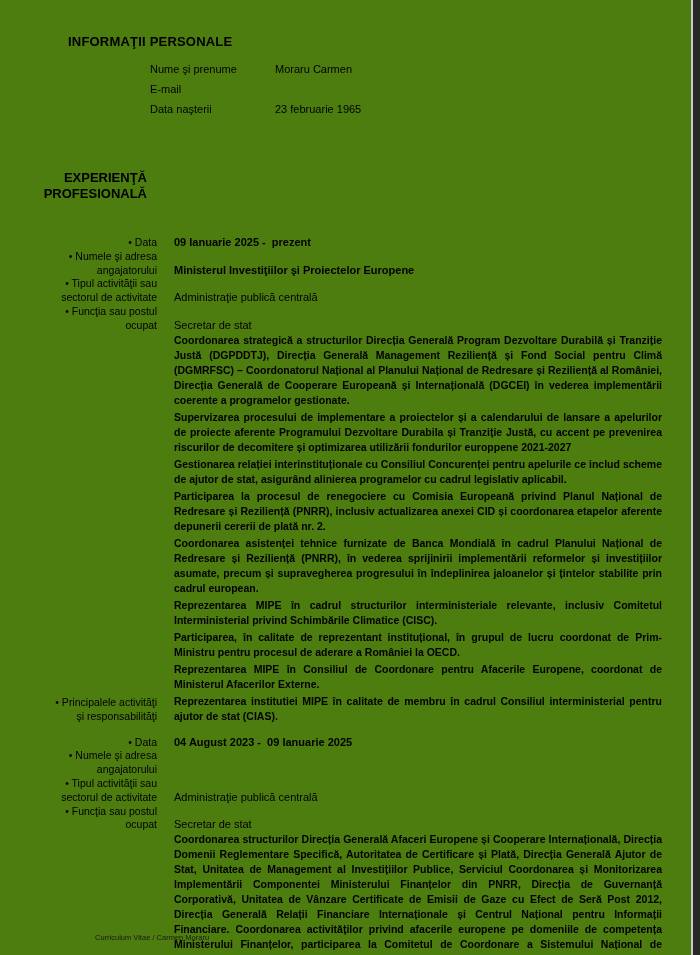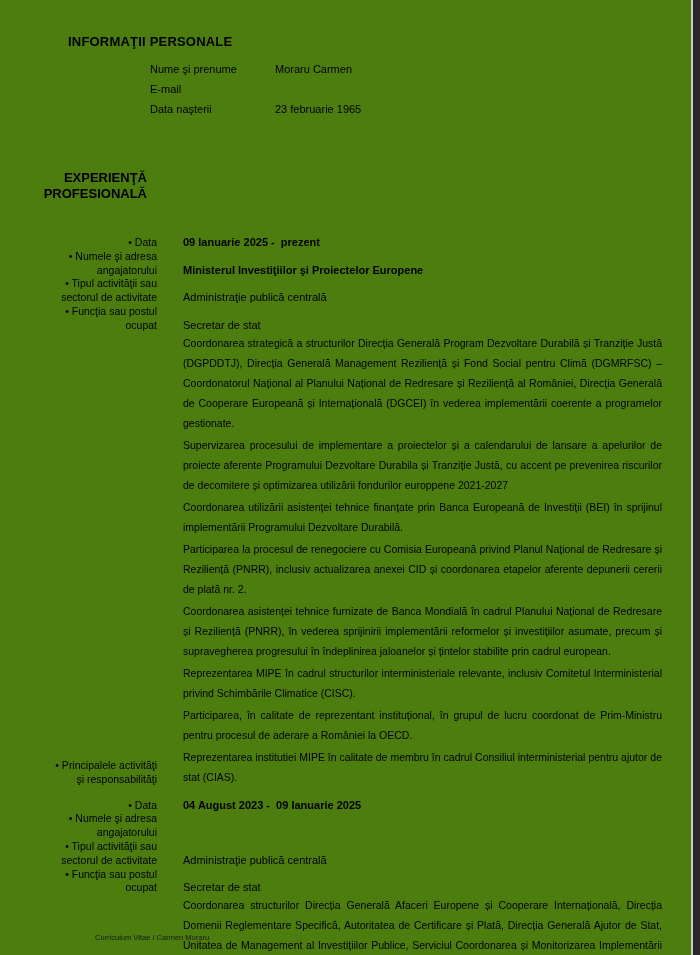--- a/index.html
+++ b/index.html
@@ -52,32 +52,33 @@
   .entry + .entry { margin-top: 12px; }
   .e-row { display: flex; align-items: flex-end; }
   .e-lbl {
     width: 157px;
     flex-shrink: 0;
     text-align: right;
     font-size: 10.5px;
     line-height: 13.8px;
   }
   .e-val {
-    margin-left: 26px;
+    margin-left: 17px;
     width: 488px;
     font-size: 11px;
     line-height: 13.8px;
   }
   .bold { font-weight: bold; }
   .date-val { white-space: pre-wrap; }
   .paras { font-size: 10.5px; }
   .paras p {
     margin: 0;
     text-align: justify;
-    line-height: 20px;
+    line-height: 15px;
+    font-weight: bold;
   }
   .paras p + p { margin-top: 2px; }
   .footer {
     position: absolute;
     left: 95px; top: 933px;
     font-size: 7.5px;
     color: #1a1a1a;
   }
 </style>
 </head>
@@ -138,25 +139,26 @@
         <div class="e-val">Secretar de stat</div>
       </div>
       <div class="e-row">
         <div class="e-lbl">
           <div>• Principalele activităţi</div>
           <div>şi responsabilităţi</div>
         </div>
         <div class="e-val paras">
           <p>Coordonarea strategică a structurilor Direcția Generală Program Dezvoltare Durabilă și Tranziție Justă (DGPDDTJ), Direcția Generală Management Reziliență și Fond Social pentru Climă (DGMRFSC) – Coordonatorul Național al Planului Național de Redresare și Reziliență al României, Direcția Generală de Cooperare Europeană și Internațională (DGCEI) în vederea implementării coerente a programelor gestionate.</p>
           <p>Supervizarea procesului de implementare a proiectelor și a calendarului de lansare a apelurilor de proiecte aferente Programului Dezvoltare Durabila și Tranziție Justă, cu accent pe prevenirea riscurilor de decomitere și optimizarea utilizării fondurilor europpene 2021-2027</p>
-          <p>Coordonarea utilizării asistenței tehnice finanțate prin Banca Europeană de Investiții (BEI) în sprijinul implementării Programului Dezvoltare Durabilă.</p>
+          <p>Gestionarea relației interinstituționale cu Consiliul Concurenței pentru apelurile ce includ scheme de ajutor de stat, asigurând alinierea programelor cu cadrul legislativ aplicabil.</p>
           <p>Participarea la procesul de renegociere cu Comisia Europeană privind Planul Național de Redresare și Reziliență (PNRR), inclusiv actualizarea anexei CID și coordonarea etapelor aferente depunerii cererii de plată nr. 2.</p>
           <p>Coordonarea asistenței tehnice furnizate de Banca Mondială în cadrul Planului Național de Redresare și Reziliență (PNRR), în vederea sprijinirii implementării reformelor și investițiilor asumate, precum și supravegherea progresului în îndeplinirea jaloanelor și țintelor stabilite prin cadrul european.</p>
           <p>Reprezentarea MIPE în cadrul structurilor interministeriale relevante, inclusiv Comitetul Interministerial privind Schimbările Climatice (CISC).</p>
           <p>Participarea, în calitate de reprezentant instituțional, în grupul de lucru coordonat de Prim-Ministru pentru procesul de aderare a României la OECD.</p>
+          <p>Reprezentarea MIPE în Consiliul de Coordonare pentru Afacerile Europene, coordonat de Ministerul Afacerilor Externe.</p>
           <p>Reprezentarea institutiei MIPE în calitate de membru în cadrul Consiliul interministerial pentru ajutor de stat (CIAS).</p>
         </div>
       </div>
     </div>
 
     <div class="entry">
       <div class="e-row">
         <div class="e-lbl">• Data</div>
         <div class="e-val bold date-val">04 August 2023 -  09 Ianuarie 2025</div>
       </div>

